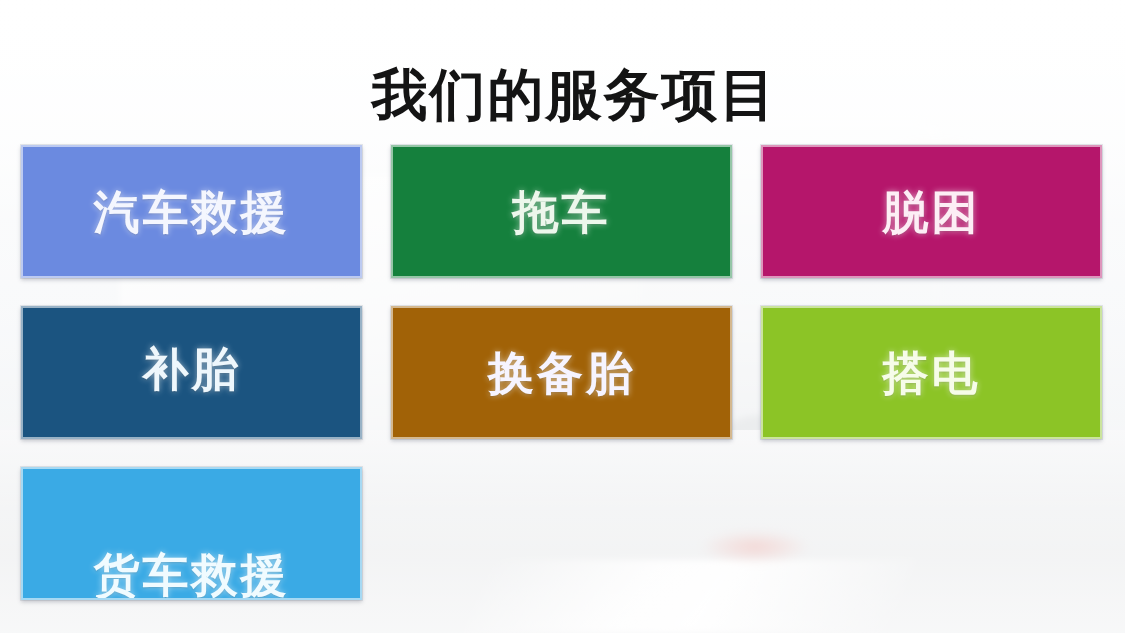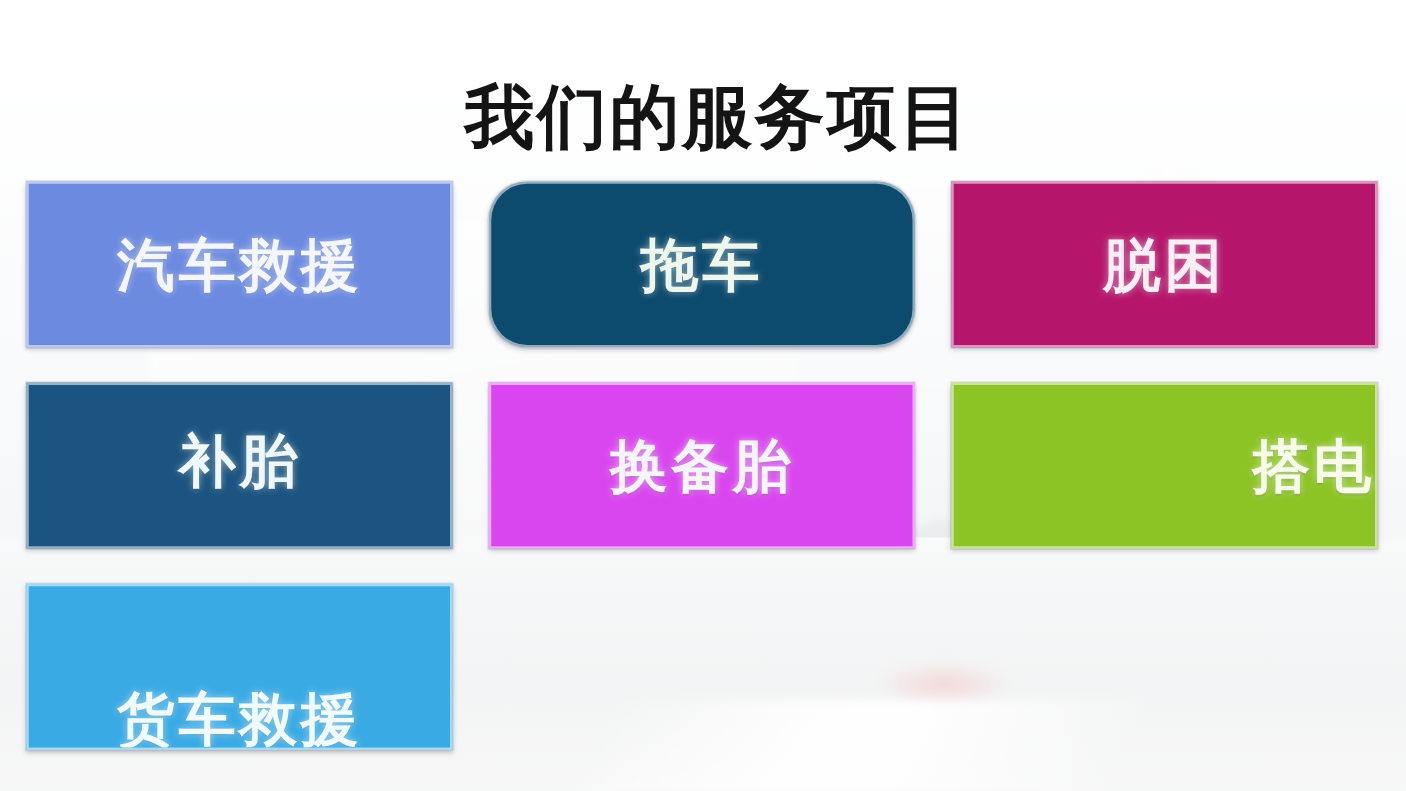--- a/index.html
+++ b/index.html
@@ -178,38 +178,38 @@
   <div class="content">
 
     <h1 class="page-title">我们的服务项目</h1>
 
     <div class="tile-grid">
 
       <div class="tile" style="background-color: rgb(107, 138, 224);">
         <span class="tile-label" style="color: rgb(244, 246, 254);">汽车救援</span>
       </div>
 
-      <div class="tile" style="background-color: #0c4a6e; border-radius: 31px;">
+      <div class="tile" style="background-color: #15803d;">
         <span class="tile-label" style="color: rgb(237, 247, 236);">拖车</span>
       </div>
 
       <div class="tile" style="background-color: rgb(181, 22, 107); text-align: right;">
         <span class="tile-label" style="color: rgb(253, 238, 245);">脱困</span>
       </div>
 
       <div class="tile" style="background-color: rgb(27, 84, 128); font-family: Liberation Mono, monospace;">
         <span class="tile-label" style="color: rgb(238, 247, 252);">补胎</span>
       </div>
 
-      <div class="tile" style="background-color: #d946ef; align-items: center;">
+      <div class="tile" style="background-color: #a16207; align-items: center;">
         <span class="tile-label" style="color: rgb(246, 244, 255);">换备胎</span>
       </div>
 
 
-      <div class="tile" style="background-color: rgb(140, 196, 38); justify-content: flex-end;">
+      <div class="tile" style="background-color: rgb(140, 196, 38);">
         <span class="tile-label" style="color: rgb(246, 252, 233);">搭电</span>
       </div>
 
       <div class="tile" style="background-color: rgb(58, 170, 229); align-items: flex-end;">
         <span class="tile-label" style="color: rgb(240, 251, 255);">货车救援</span>
       </div>
 
 
     </div>
   </div>

